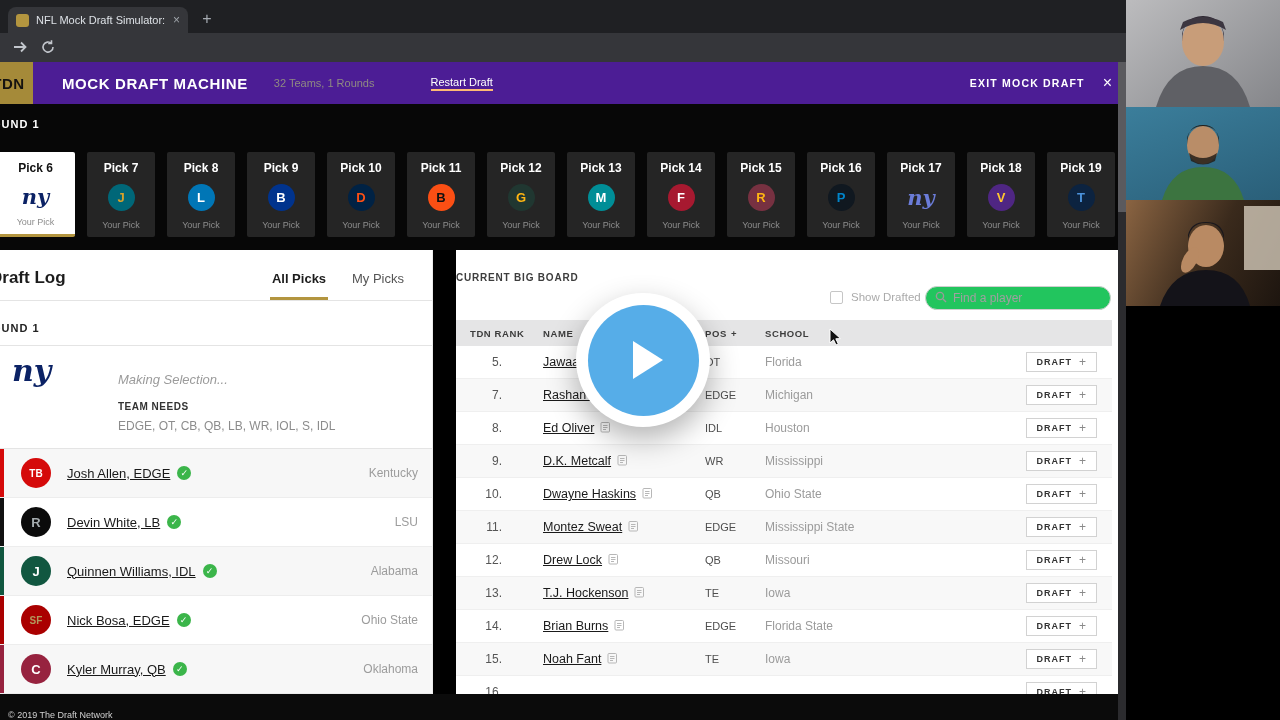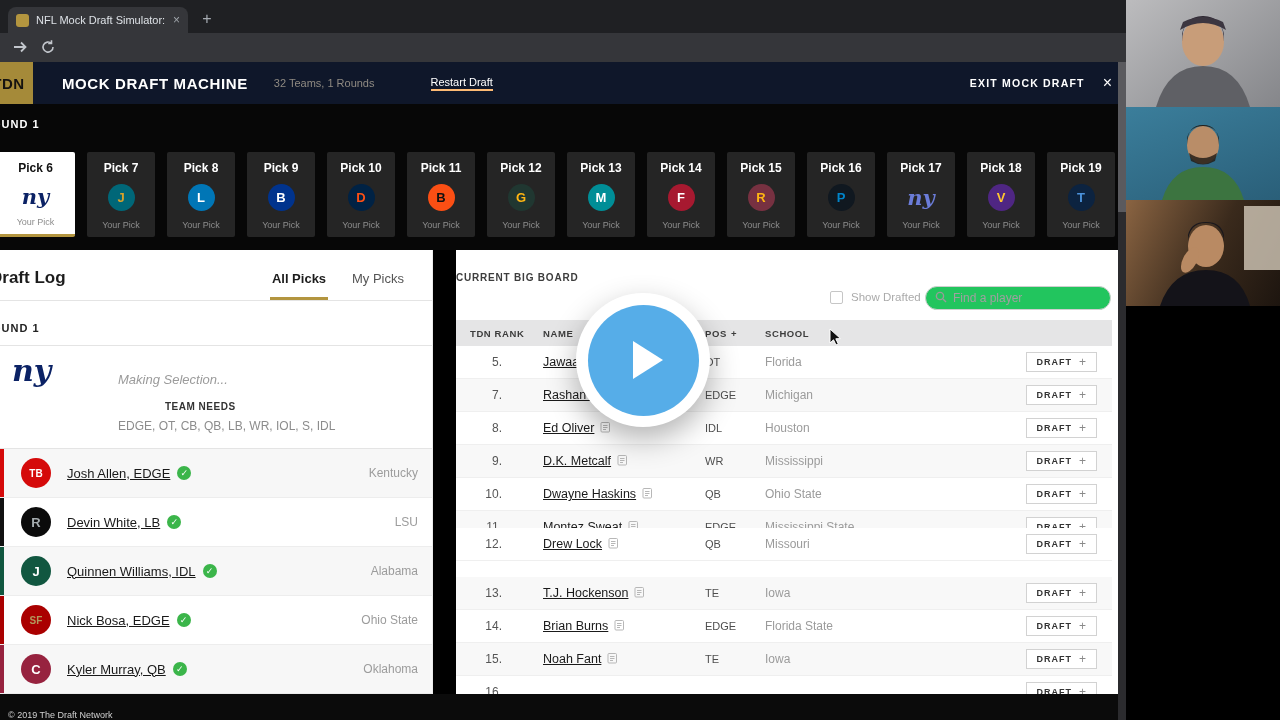--- a/index.html
+++ b/index.html
@@ -23,21 +23,21 @@
   .ob-star { margin-left:auto; color:#8ab4f8; font-size:13px; }
   .ext { position:absolute; top:39px; width:16px; height:16px; border-radius:50%; }
   .pip { position:absolute; left:1053px; top:40px; width:18px; height:14px; border:2px solid #b6babf;
     border-radius:3px; }
   .pip::after { content:""; position:absolute; right:1px; bottom:1px; width:7px; height:5px; background:#b6babf; }
   .avatar { position:absolute; left:1076px; top:37px; width:21px; height:21px; border-radius:50%;
     background:linear-gradient(#4a3328 38%, #c9a27e 38%); }
   .kebab { position:absolute; left:1107px; top:39px; color:#c2c6cc; font-size:14px; }
 
   
-  .sheader { position:absolute; left:0; top:62px; width:1126px; height:42px; background:#0f172a;
+  .sheader { position:absolute; left:0; top:62px; width:1126px; height:42px; background:#4c1d95;
     display:flex; align-items:center; padding-left:62px; }
   .hdr-logo { position:absolute; left:-16px; top:62px; width:49px; height:42px; background:#a58a39;
     color:#151310; font-weight:bold; font-size:15px; display:flex; align-items:center;
     justify-content:center; letter-spacing:.5px; z-index:2; }
   .hdr-title { font-size:15px; font-weight:bold; color:#fff; letter-spacing:.6px; }
   .hdr-meta { margin-left:26px; color:#8f8a82; font-size:11px; }
   .hdr-restart { margin-left:56px; color:#fff; font-size:11px; border-bottom:2px solid #fdba74; padding-bottom:1px; }
   .hdr-exit { margin-left:auto; color:#fff; font-size:10.5px; font-weight:bold; letter-spacing:1.2px; }
   .hdr-x { margin:0 14px 0 18px; color:#fff; font-size:16px; }
 
@@ -73,21 +73,21 @@
     border-right:1px solid #ececec; overflow:hidden; }
   .dlog-title { position:absolute; left:-10px; top:18px; font-size:17px; font-weight:bold; color:#1c1c1c; }
   .tab-all { position:absolute; left:270px; top:21px; width:58px; text-align:center; font-size:13px;
     font-weight:bold; color:#1c1c1c; }
   .tab-all-bar { position:absolute; left:270px; top:47px; width:58px; height:3px; background:#b3953f; }
   .tab-my { position:absolute; left:352px; top:21px; width:54px; text-align:left; font-size:13px; color:#555; }
   .dl-div { position:absolute; left:0; width:433px; height:1px; background:#e4e4e4; }
   .dl-round { position:absolute; left:-17px; top:72px; font-size:11px; font-weight:bold; color:#222; letter-spacing:1px; }
   .oc-logo { position:absolute; left:12px; top:103px; }
   .oc-status { position:absolute; left:118px; top:122px; font-style:italic; font-size:13px; color:#9b9b9b; }
-  .oc-needs-lab { position:absolute; left:118px; top:151px; font-size:10px; font-weight:bold; color:#333; letter-spacing:.5px;margin-left:47px; }
+  .oc-needs-lab { position:absolute; left:118px; top:151px; font-size:10px; font-weight:bold; color:#333; letter-spacing:.5px; }
   .oc-needs { position:absolute; left:118px; top:169px; font-size:12px; color:#8c8c8c; }
   .lrow { position:absolute; left:0; width:433px; height:49px; border-bottom:1px solid #ededed;
     display:flex; align-items:center; background:#fff; }
   .lrow.alt { background:#f7f7f7; }
   .stripe { width:4px; align-self:stretch; flex:none; }
   .s-bucs{background:#d50a0a}.s-raiders{background:#111}.s-jets{background:#115740}
   .s-niners{background:#aa0000}.s-cardinals{background:#97233f}
   .lrow .tlogo { width:30px; height:30px; margin-left:17px; flex:none; }
   .player { margin-left:16px; font-size:13px; color:#191919; text-decoration:underline; white-space:nowrap; }
   .check { width:14px; height:14px; border-radius:50%; background:#3bb54a; color:#fff; font-size:9px;
@@ -440,21 +440,21 @@
             <path d="M3 4.5h4.5M3 6.5h4.5M3 8.5h3" stroke="#b7b7b7"></path>
           </svg></span>
       </span>
     <span class="bpos">EDGE</span>
     <span class="bschool">Mississippi State</span>
     <span class="draftbtn">
         <span>DRAFT</span>
         <span class="dplus">+</span>
       </span>
   </div>
-  <div class="brow bgrid" style="top:278px">
+  <div class="brow bgrid" style="top:294px">
     <span class="rank">12.</span>
     <span class="ncell">
         <a class="bname">Drew Lock</a>
         <span><svg width="11" height="12" viewBox="0 0 11 12">
             <rect x="1" y="1.5" width="8.5" height="9.5" rx="1" fill="none" stroke="#b7b7b7"></rect>
             <path d="M3 4.5h4.5M3 6.5h4.5M3 8.5h3" stroke="#b7b7b7"></path>
           </svg></span>
       </span>
     <span class="bpos">QB</span>
     <span class="bschool">Missouri</span>

